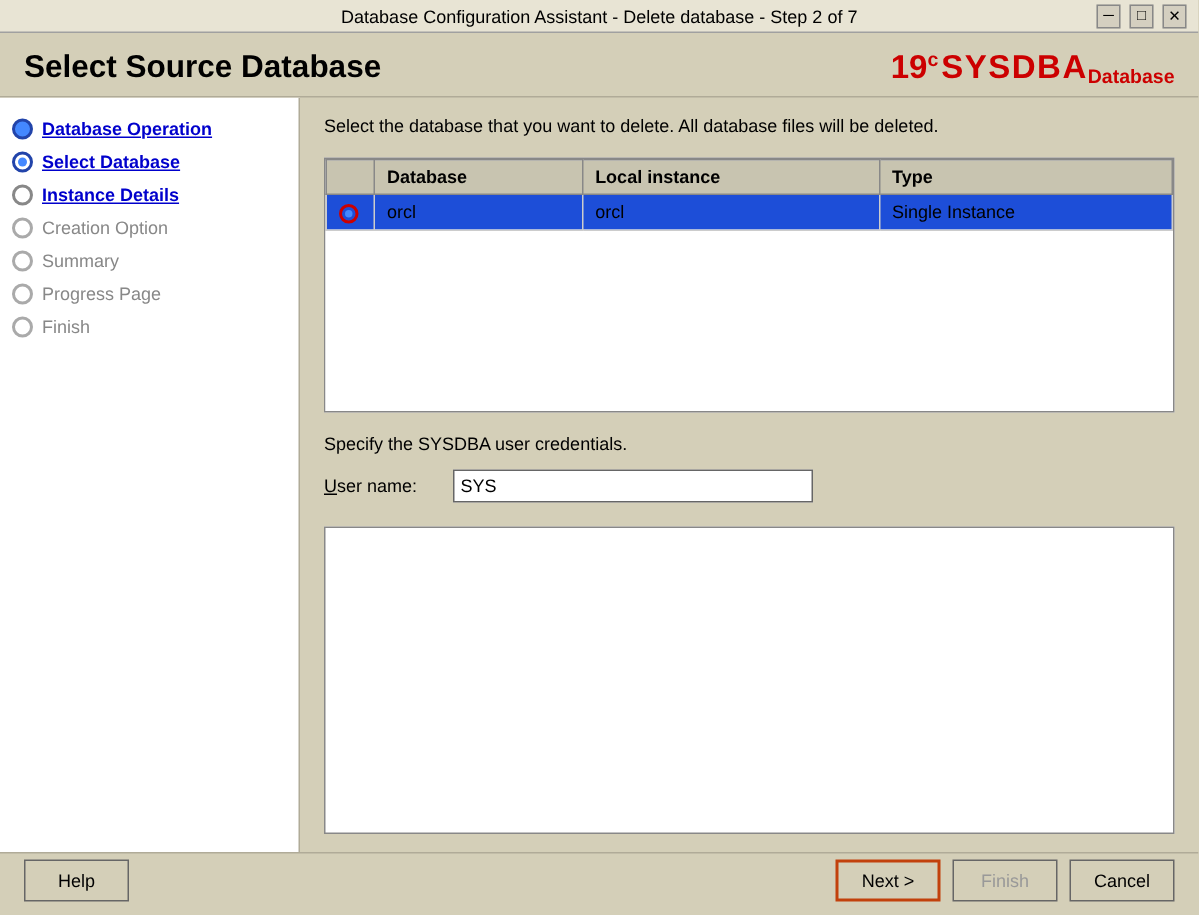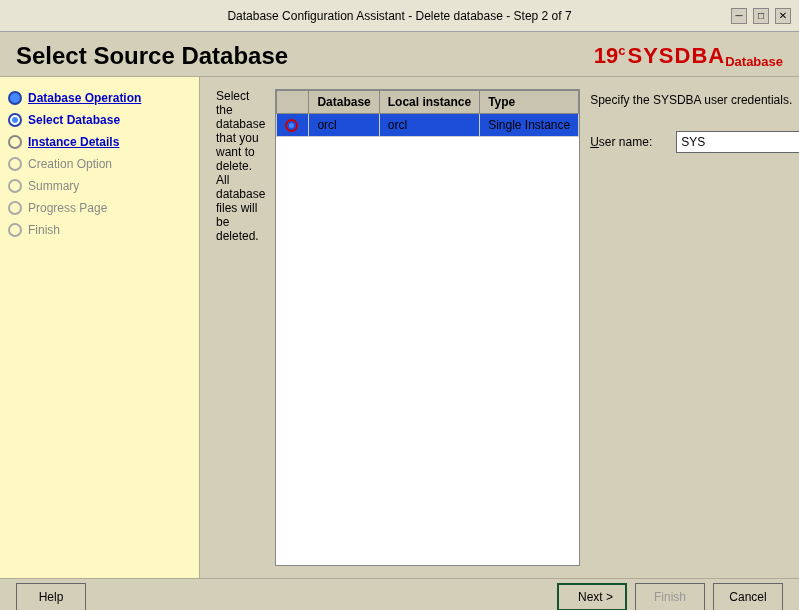--- a/index.html
+++ b/index.html
@@ -9,21 +9,21 @@
       background: #d4cfb8;
       width: 799px;
       height: 610px;
       overflow: hidden;
     }
 
     
     .title-bar {
       background: #e8e4d4;
       border-bottom: 1px solid #a0a0a0;
-      height: 32px;
+      height: 22px;
       display: flex;
       align-items: center;
       justify-content: space-between;
       padding: 0 8px;
     }
     .title-bar-text {
       flex: 1;
       text-align: center;
       font-size: 12px;
       color: #000;
@@ -55,21 +55,21 @@
     
     .header {
       background: #d4cfb8;
       padding: 10px 16px 6px 16px;
       display: flex;
       align-items: center;
       justify-content: space-between;
       border-bottom: 1px solid #b0ab98;
     }
     .header-title {
-      font-size: 24px;
+      font-size: 21px;
       font-weight: bold;
       color: #000;
     }
     .oracle-logo {
       display: flex;
       align-items: flex-end;
     }
     .oracle-logo-top {
       display: flex;
       align-items: baseline;
@@ -95,41 +95,42 @@
     
     .content {
       display: flex;
       flex: 1;
       overflow: hidden;
     }
 
     
     .sidebar {
       width: 200px;
-      background: #fef9c3;
+      background: #ffffff;
       border-right: 1px solid #b0ab98;
       padding: 10px 0;
       display: flex;
       flex-direction: column;
       gap: 0;
     }
     .sidebar-item {
       display: flex;
       align-items: center;
       padding: 4px 8px;
       gap: 6px;
       cursor: pointer;
     }
     .sidebar-item.active .sidebar-label {
       color: #0000cc;
       text-decoration: underline;
       font-weight: bold;
     }
     .sidebar-item.current .sidebar-label {
       color: #0000cc;
+      text-decoration: underline;
       font-weight: bold;
     }
     .sidebar-item.disabled .sidebar-label {
       color: #888;
     }
     .sidebar-label {
       font-size: 12px;
     }
     .circle-icon {
       width: 14px;
@@ -155,21 +156,21 @@
       height: 6px;
       background: #4488ff;
       border-radius: 50%;
     }
 
     
     .main-panel {
       flex: 1;
       padding: 12px 16px;
       display: flex;
-      flex-direction: row;
+      flex-direction: column;
       gap: 10px;
       overflow-y: auto;
     }
     .instruction-text {
       font-size: 12px;
       color: #000;
       margin-bottom: 4px;
     }
 
     
@@ -203,21 +204,21 @@
       width: 30px;
       text-align: center;
     }
 
     
     .credentials-section {
       margin-top: 4px;
     }
     .credentials-title {
       font-size: 12px;
-      margin-bottom: 24px;
+      margin-bottom: 10px;
     }
     .form-row {
       display: flex;
       align-items: center;
       margin-bottom: 6px;
       gap: 6px;
     }
     .form-label {
       font-size: 12px;
       min-width: 80px;
@@ -268,22 +269,21 @@
       padding: 0 12px;
       border: 1px solid #666;
       background: #d4cfb8;
       font-size: 12px;
       cursor: pointer;
       display: flex;
       align-items: center;
       justify-content: center;
     }
     .btn.primary {
-      border: 2px solid #14532d;
-      justify-content: flex-end;
+      border: 2px solid #c2410c;
     }
     .btn.disabled {
       color: #999;
       cursor: default;
     }
 
     
     input[type="radio"] {
       cursor: pointer;
     }

